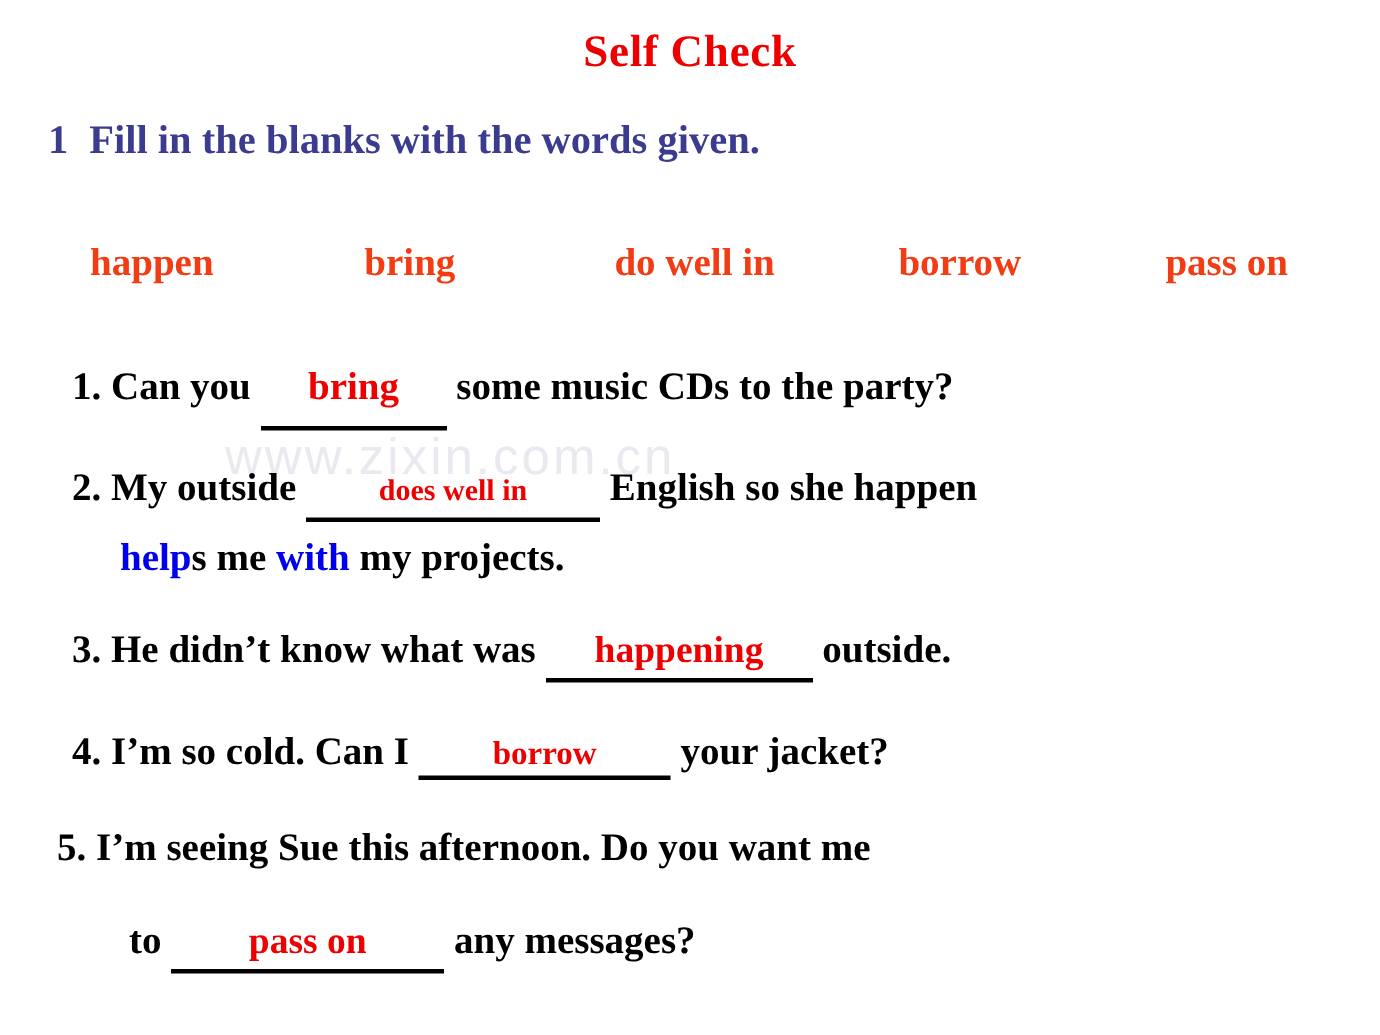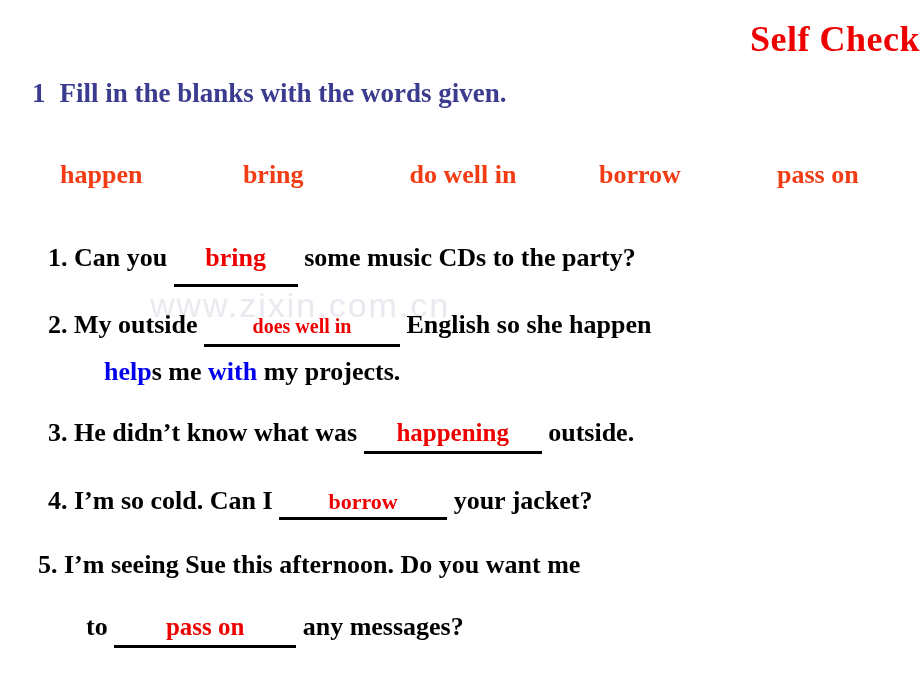--- a/index.html
+++ b/index.html
@@ -39,22 +39,22 @@
     pointer-events: none;
     user-select: none;
   }
 
   
   #title {
     position: absolute;
     top: 18px;
     left: 0;
     width: 920px;
-    text-align: right;
-    font-size: 36px;
+    text-align: center;
+    font-size: 30px;
     font-weight: bold;
     color: #ee0000;
     letter-spacing: 0.5px;
     z-index: 3;
   }
 
   
   #instruction {
     position: absolute;
     top: 78px;
@@ -129,21 +129,21 @@
 
   .blank.b4 { width: 168px; height: 28px; }
   .blank.b4 .ans { font-size: 22px; line-height: 24px; margin-top: 1px; }
 
   .blank.b5 { width: 182px; height: 28px; }
   .blank.b5 .ans { font-size: 25px; line-height: 24px; margin-top: -2px; }
 
   
   #q1      { top: 243px; left: 48px; font-family: Liberation Serif, serif; }
   #q2a     { top: 310px; left: 48px; }
-  #q2b     { top: 357px; left: 104px; }
+  #q2b     { top: 357px; left: 80px; }
   #q3      { top: 418px; left: 48px; }
   #q4      { top: 486px; left: 48px; }
   #q5a     { top: 550px; left: 38px; }
   #q5b     { top: 612px; left: 70px; margin-left: 16px; }
 </style>
 </head>
 <body>
 
 <div id="slide">
 

